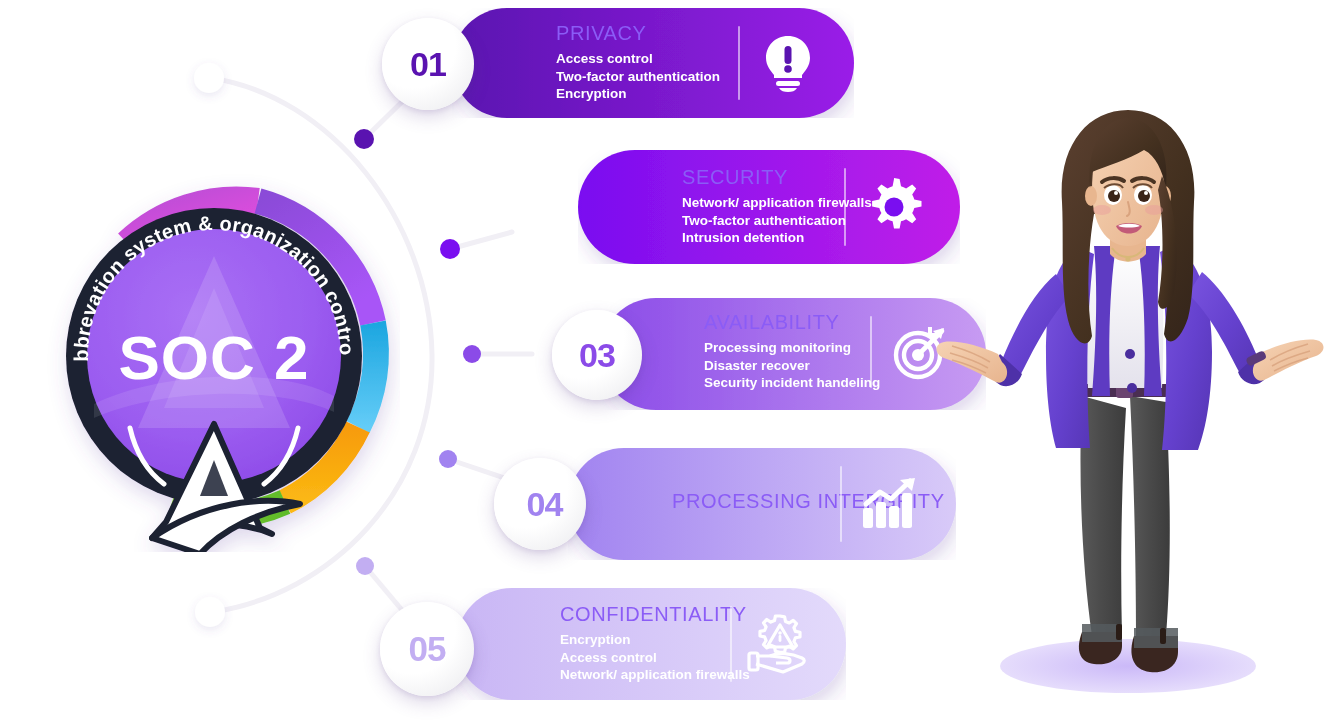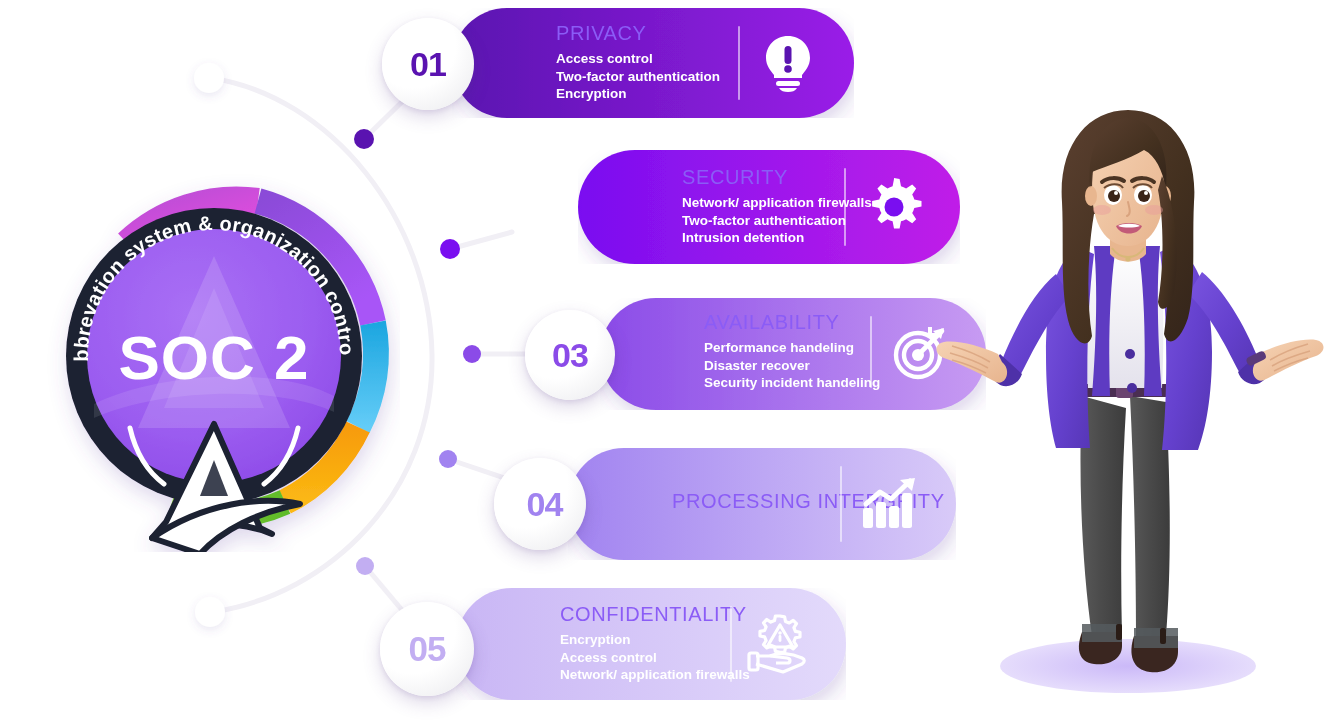--- a/index.html
+++ b/index.html
@@ -265,41 +265,41 @@
         <stop offset="0%" stop-color="#8B4BE8"></stop>
             <stop offset="100%" stop-color="#C79BF2"></stop>
       </linearGradient>
         </defs>
       <rect x="0" y="0" width="386" height="112" rx="56" fill="url(#cg3)" filter="url(#cardshadow)"></rect>
     </svg>
     <div class="card-body" style="position:relative;">
       <div class="card-text">
         <div class="card-title">AVAILABILITY</div>
         <div class="card-lines">
-          <div class="card-line">Performance handeling</div>
+          <div class="card-line">Processing monitoring</div>
           <div class="card-line">Disaster recover</div>
           <div class="card-line">Security incident handeling</div>
         </div>
       </div>
       <div class="card-sep"></div>
       <div class="card-icon">
         <svg width="60" height="60" viewBox="0 0 60 60">
           <g fill="none" stroke="#FFFFFF" stroke-width="4.4">
             <circle cx="28" cy="33" r="22"></circle>
             <circle cx="28" cy="33" r="14"></circle>
           </g>
           <circle cx="28" cy="33" r="6" fill="#FFFFFF"></circle>
           <path d="M28 33 L52 9" stroke="#FFFFFF" stroke-width="4.6" stroke-linecap="round"></path>
           <polygon points="54,6 43,9 51,17" fill="#FFFFFF"></polygon>
           <path d="M40 5 L40 13 L48 13" fill="none" stroke="#FFFFFF" stroke-width="4" stroke-linejoin="round"></path>
         </svg>
       </div>
     </div>
   </div>
-  <div class="num-circle" style="left:525px;top:310px;width:90px;height:90px;">
+  <div class="num-circle" style="left:552px;top:310px;width:90px;height:90px;">
     <span style="font-size:34px;color:#8B4BE8;">03</span>
   </div>
 
   <div class="card" style="left:568px;top:448px;width:388px;height:112px;">
     <svg style="position:absolute;inset:0;" viewBox="0 0 388 112" width="388" height="112">
       <defs>
           <linearGradient id="cg4" x1="0" y1="0" x2="1" y2="0">
         <stop offset="0%" stop-color="#A183F0"></stop>
             <stop offset="100%" stop-color="#D8CAF8"></stop>
       </linearGradient>

